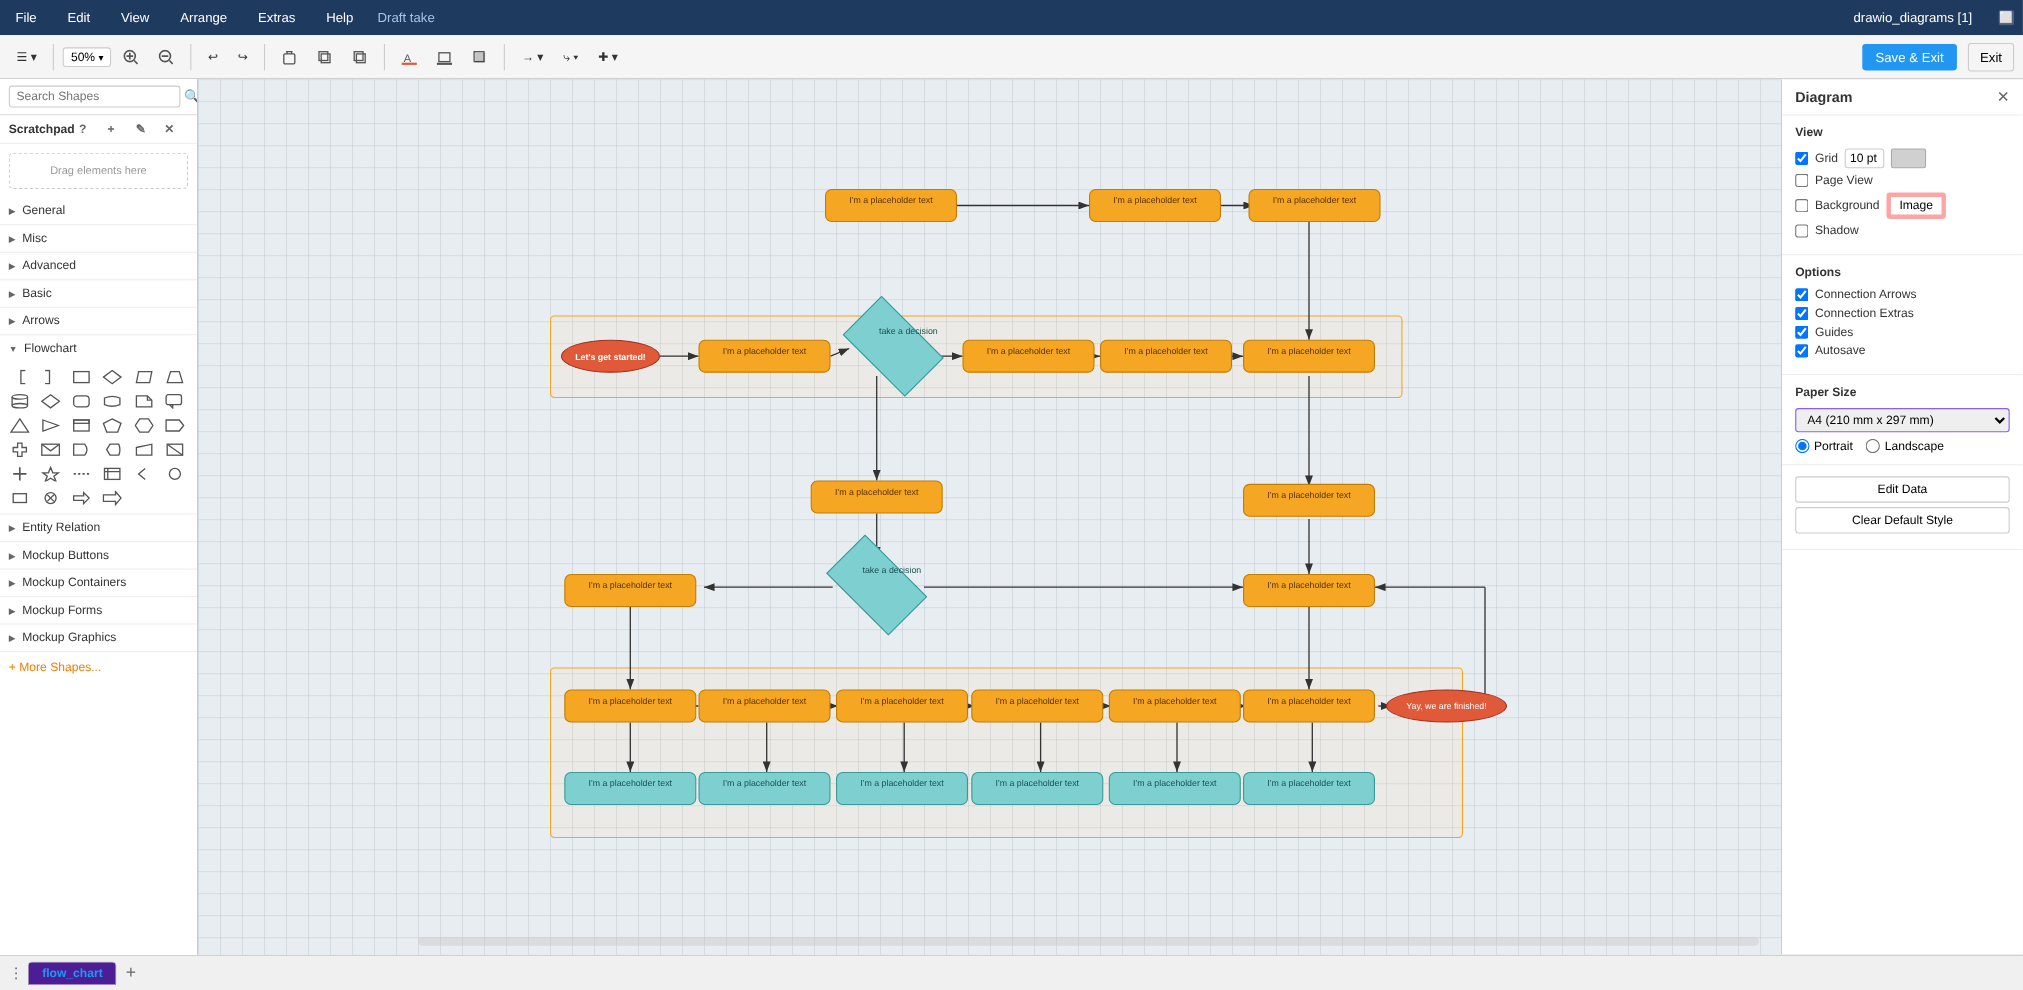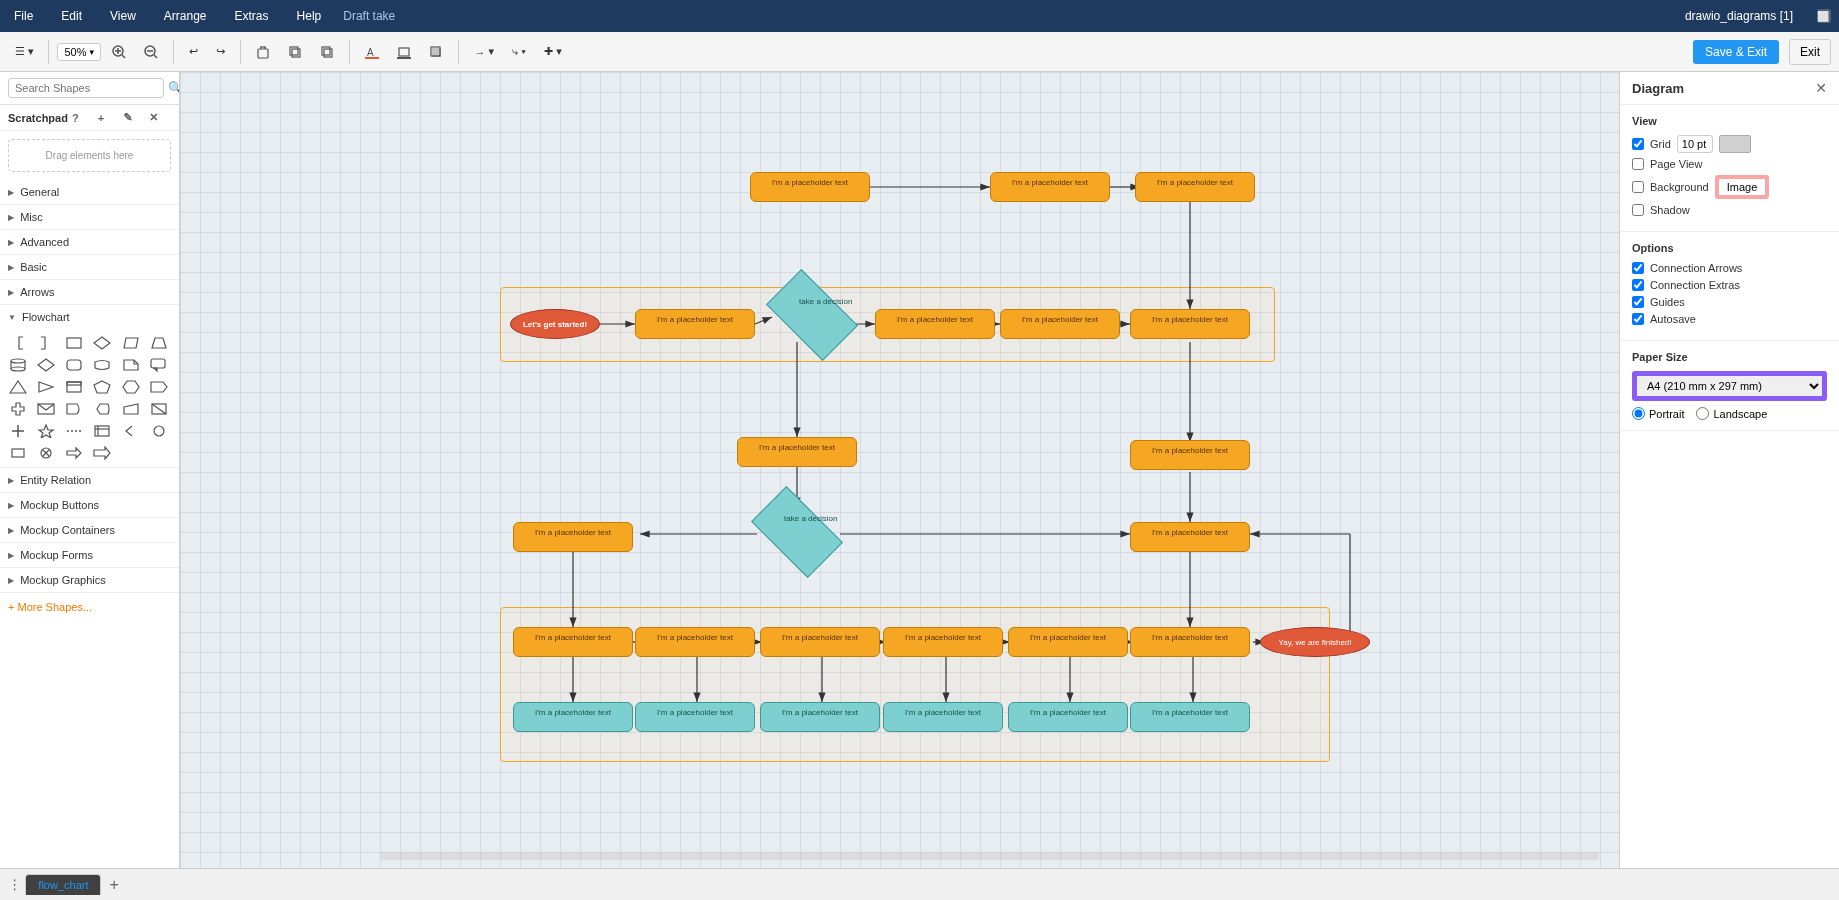--- a/index.html
+++ b/index.html
@@ -239,29 +239,29 @@
       background: #f0f0f0;
       border-top: 1px solid #ccc;
       display: flex;
       align-items: center;
       height: 32px;
       padding: 0 4px;
       flex-shrink: 0;
     }
     .tab-menu-btn { background: none; border: none; cursor: pointer; padding: 4px; color: #666; }
     .tab-item {
-      background: #404040;
+      background: #4c1d95;
       border: 1px solid #ccc;
       border-bottom: none;
       border-radius: 4px 4px 0 0;
       padding: 4px 12px;
       font-size: 11px;
       cursor: pointer;
       color: #2196F3;
-      font-weight: normal;
+      font-weight: bold;
     }
     .tab-add { background: none; border: none; cursor: pointer; padding: 4px 8px; color: #666; font-size: 16px; }
 
     
     #right-panel {
       width: 220px;
       background: white;
       border-left: 1px solid #ccc;
       display: flex;
       flex-direction: column;
@@ -319,21 +319,21 @@
     .radio-row {
       display: flex;
       align-items: center;
       gap: 12px;
       font-size: 11px;
     }
     .radio-row label { display: flex; align-items: center; gap: 4px; cursor: pointer; }
 
     .paper-size-select {
       width: 100%;
-      border: 5px solid #8b5cf6;
+      border: 1px solid #8b5cf6;
       border-radius: 3px;
       padding: 3px 6px;
       font-size: 11px;
       margin-bottom: 6px;
     }
 
     .panel-button {
       width: 100%;
       background: white;
       border: 1px solid #ccc;
@@ -934,20 +934,24 @@
           <input type="radio" name="orientation" checked="" style="">
           <span>Portrait</span>
         </label>
         <label>
           <input type="radio" name="orientation" style="">
           <span>Landscape</span>
         </label>
       </div>
     </div>
 
+    <div class="panel-section">
+      <button class="panel-button">Edit Data</button>
+      <button class="panel-button">Clear Default Style</button>
+    </div>
   </div>
 </div>
 
 <div id="tab-bar">
   <button class="tab-menu-btn">⋮</button>
   <div class="tab-item">flow_chart</div>
   <button class="tab-add">+</button>
 </div>
 
 </body></html>

